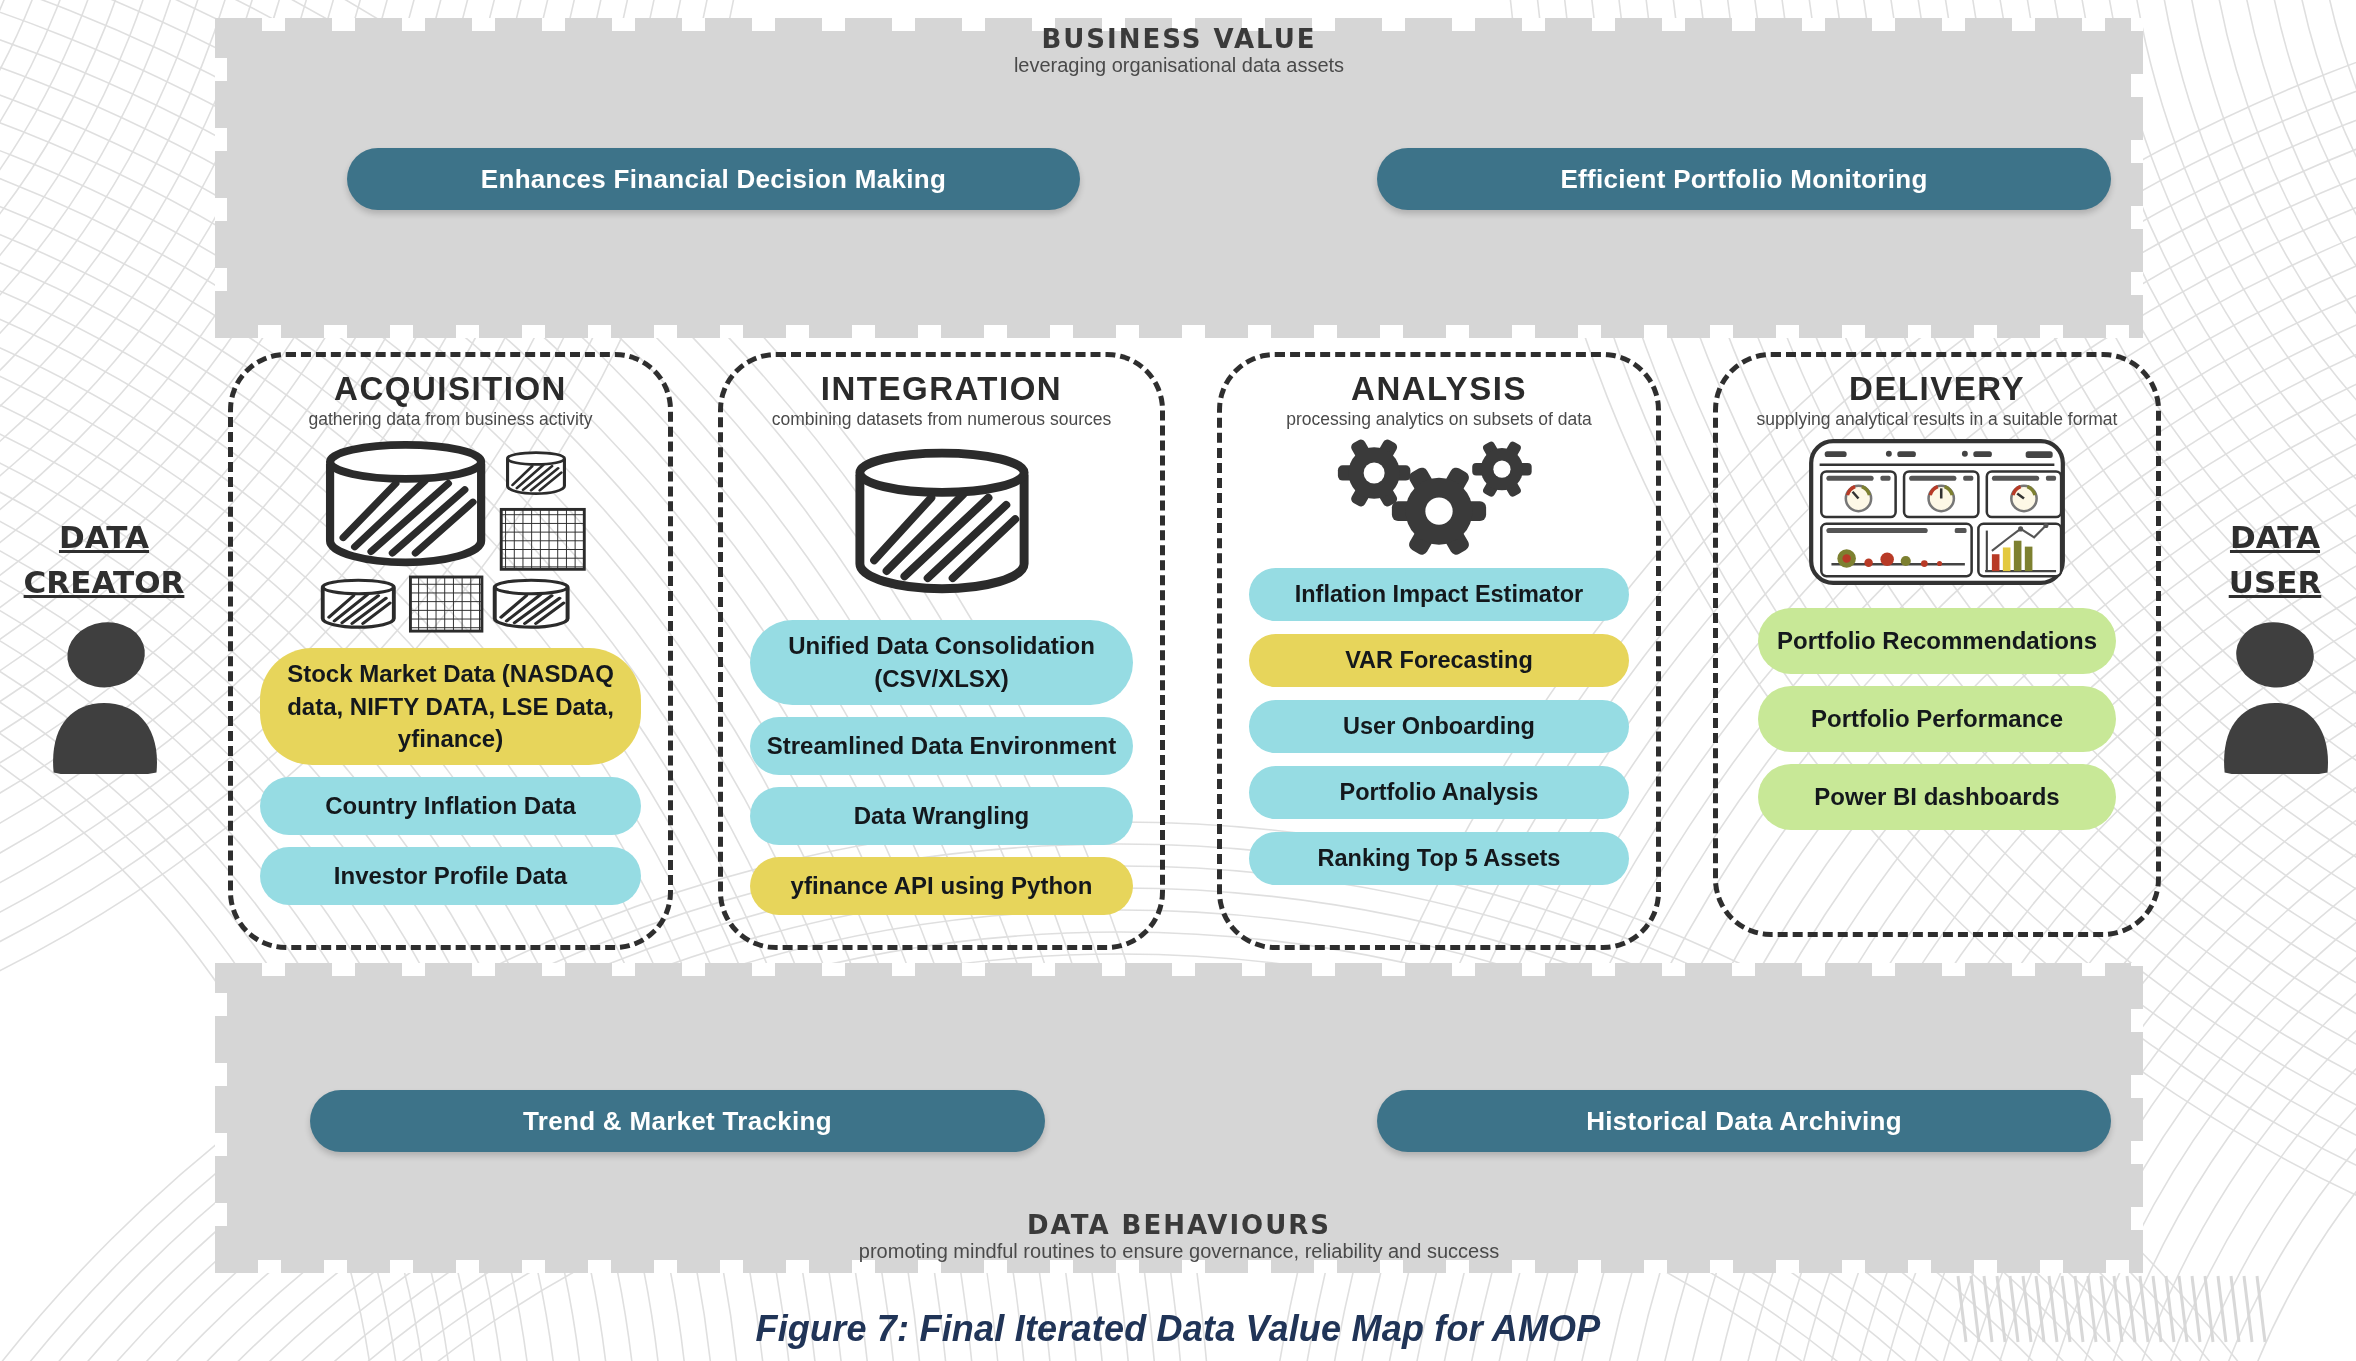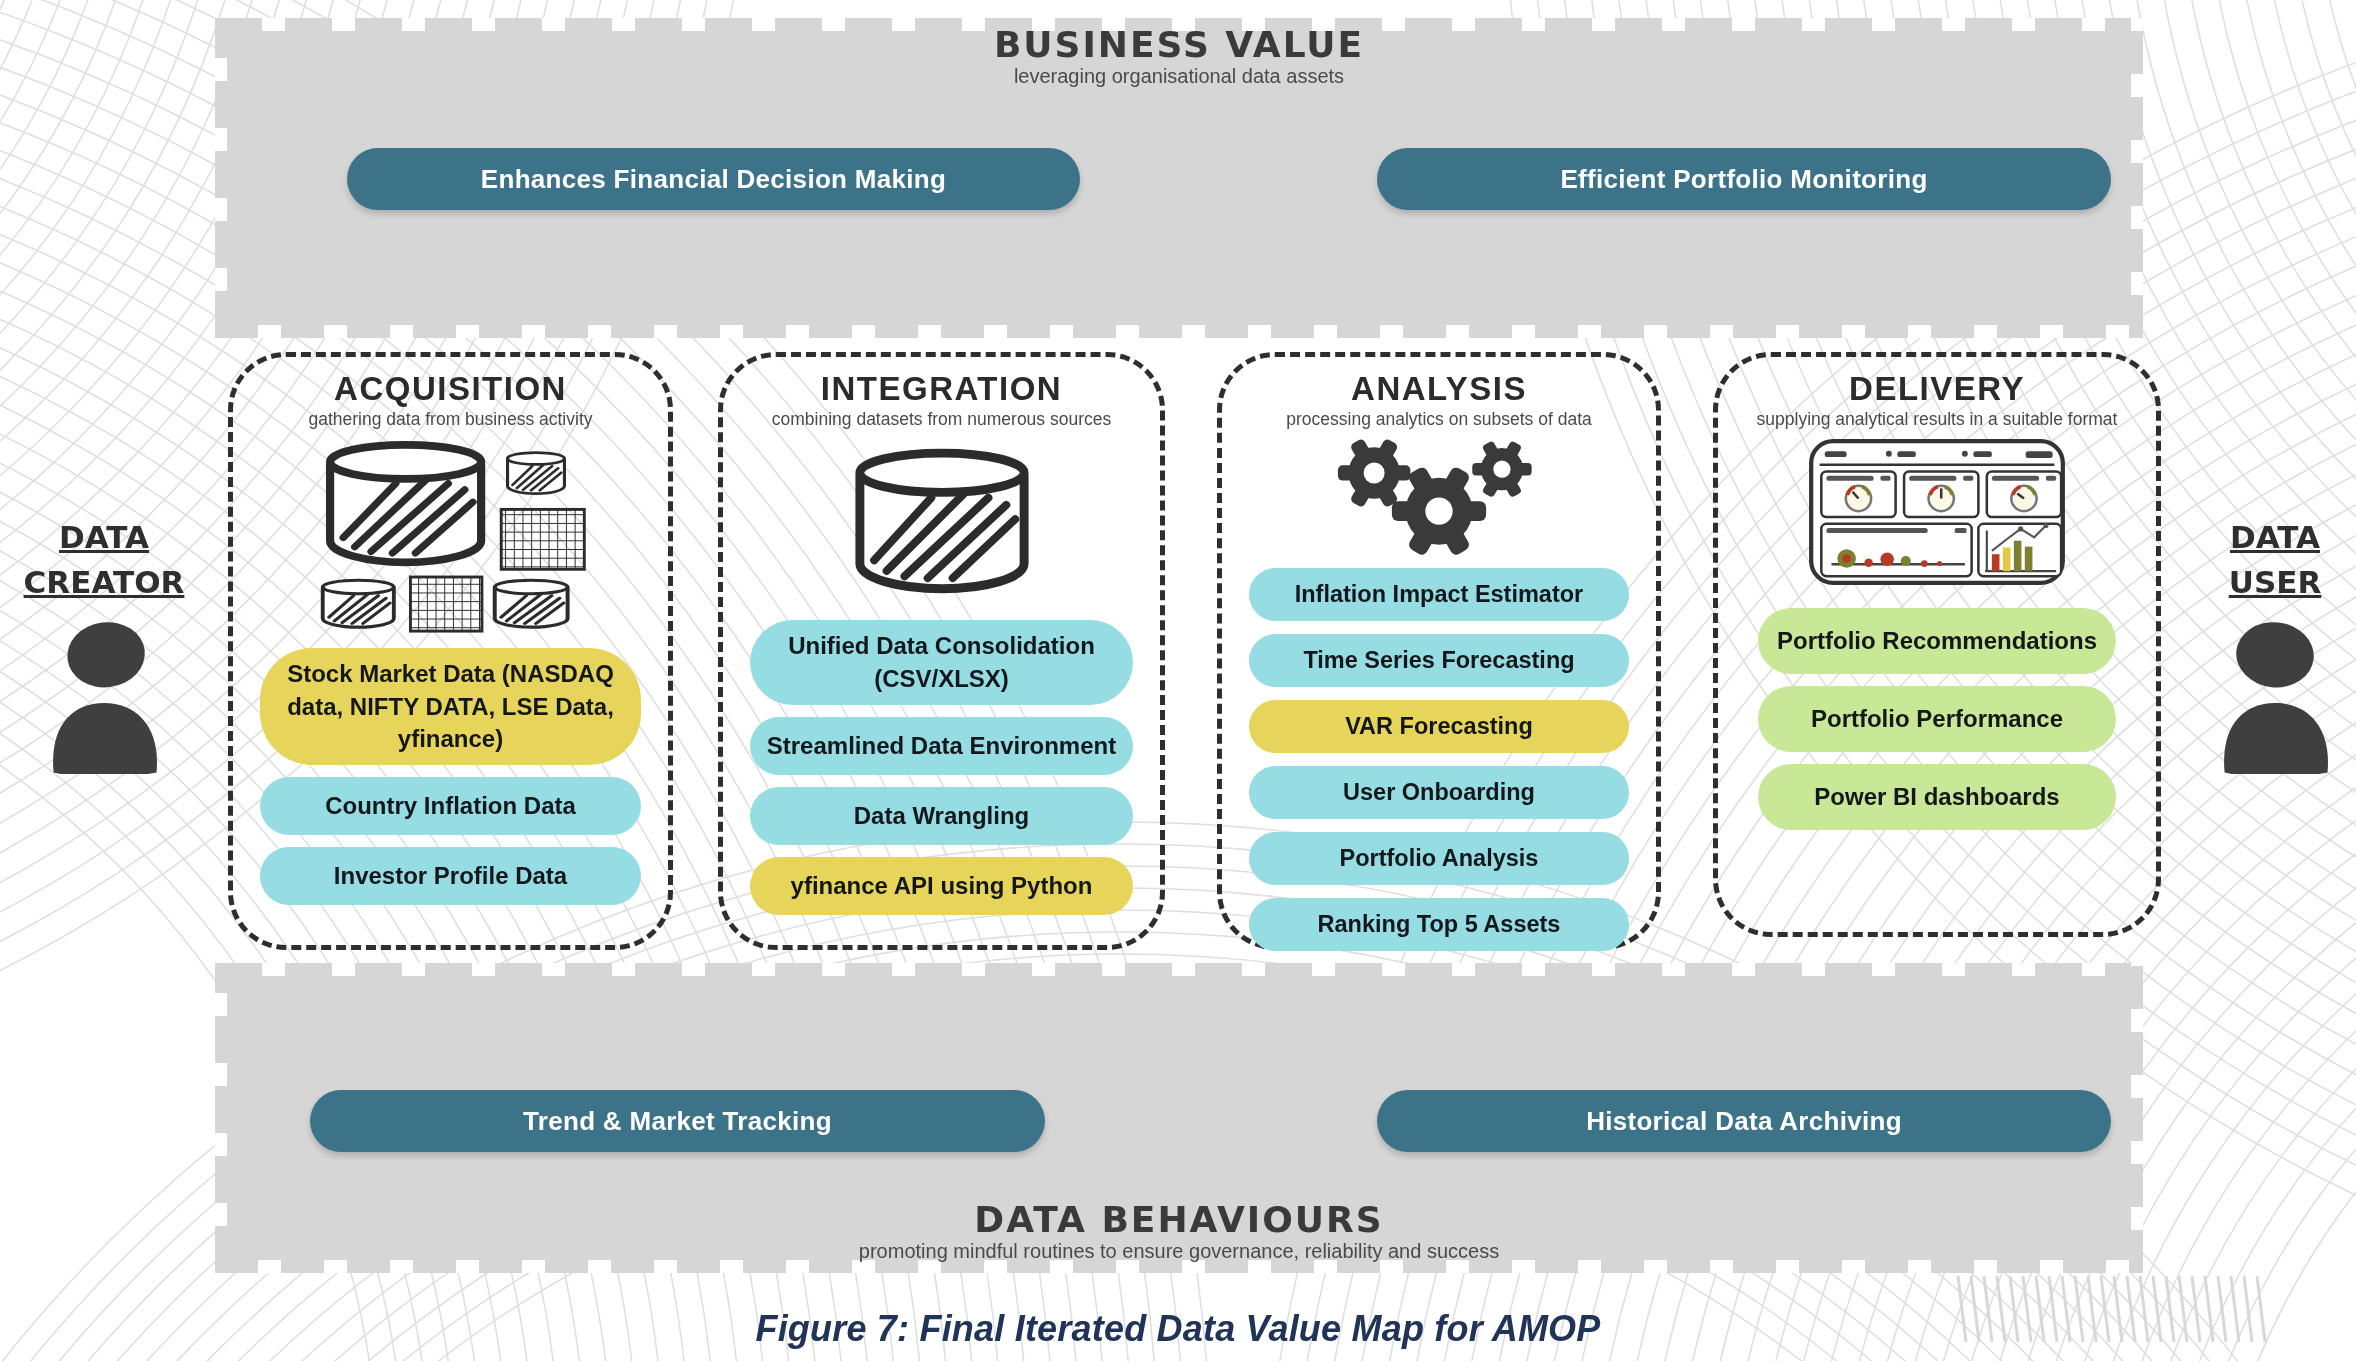--- a/index.html
+++ b/index.html
@@ -15,21 +15,21 @@
   .band{position:absolute;left:215px;width:1928px;background:var(--band,#d6d6d6);z-index:1;}
   .band-top{top:18px;height:320px;}
   .band-bottom{top:963px;height:310px;}
   .notch{position:absolute;pointer-events:none;}
   .notch-top{top:0;left:0;right:0;height:13px;background:repeating-linear-gradient(90deg,transparent 0 47px,#fff 47px 70px);}
   .notch-bottom{bottom:0;left:0;right:0;height:13px;background:repeating-linear-gradient(90deg,transparent 0 43px,#fff 43px 66px);}
   .notch-left{left:0;top:0;bottom:0;width:12px;background:repeating-linear-gradient(0deg,transparent 0 47px,#fff 47px 70px);}
   .notch-right{right:0;top:0;bottom:0;width:12px;background:repeating-linear-gradient(0deg,transparent 0 43px,#fff 43px 66px);}
 
   .band-head{position:absolute;left:0;right:0;text-align:center;}
-  .band-title{font-family:"DejaVu Sans", sans-serif;font-weight:700;font-size:36px;letter-spacing:2px;color:#3a3a3a;line-height:1.05;}
+  .band-title{font-family:"DejaVu Sans", sans-serif;font-weight:700;font-size:26px;letter-spacing:2px;color:#3a3a3a;line-height:1.05;}
   .band-sub{font-size:20px;color:#4a4a4a;margin-top:1px;}
   .bv-head{top:8px;}
   .db-head{bottom:10px;}
 
   
   .teal-btn{
     position:absolute;height:62px;border-radius:40px;background:var(--teal,#3d7389);
     color:#fff;font-weight:700;font-size:26px;display:flex;align-items:center;justify-content:center;
     box-shadow:0 4px 6px rgba(0,0,0,.18);z-index:2;letter-spacing:.3px;
   }
@@ -384,21 +384,20 @@
         <g transform="translate(196,42) scale(0.82)">
             <use href="#gearbase"></use>
           </g>
         <g transform="translate(130,86) scale(1.30)">
             <use href="#gearbase"></use>
           </g>
       </svg>
     </div>
     <div class="pills">
       <div class="pill cyan">Inflation Impact Estimator</div>
-      <div class="pill cyan">Time Series Forecasting</div>
       <div class="pill yellow">VAR Forecasting</div>
       <div class="pill cyan">User Onboarding</div>
       <div class="pill cyan">Portfolio Analysis</div>
       <div class="pill cyan">Ranking Top 5 Assets</div>
     </div>
   </div>
 
   <div class="col col-delivery">
     <div class="col-title">DELIVERY</div>
     <div class="col-sub">supplying analytical results in a suitable format</div>

